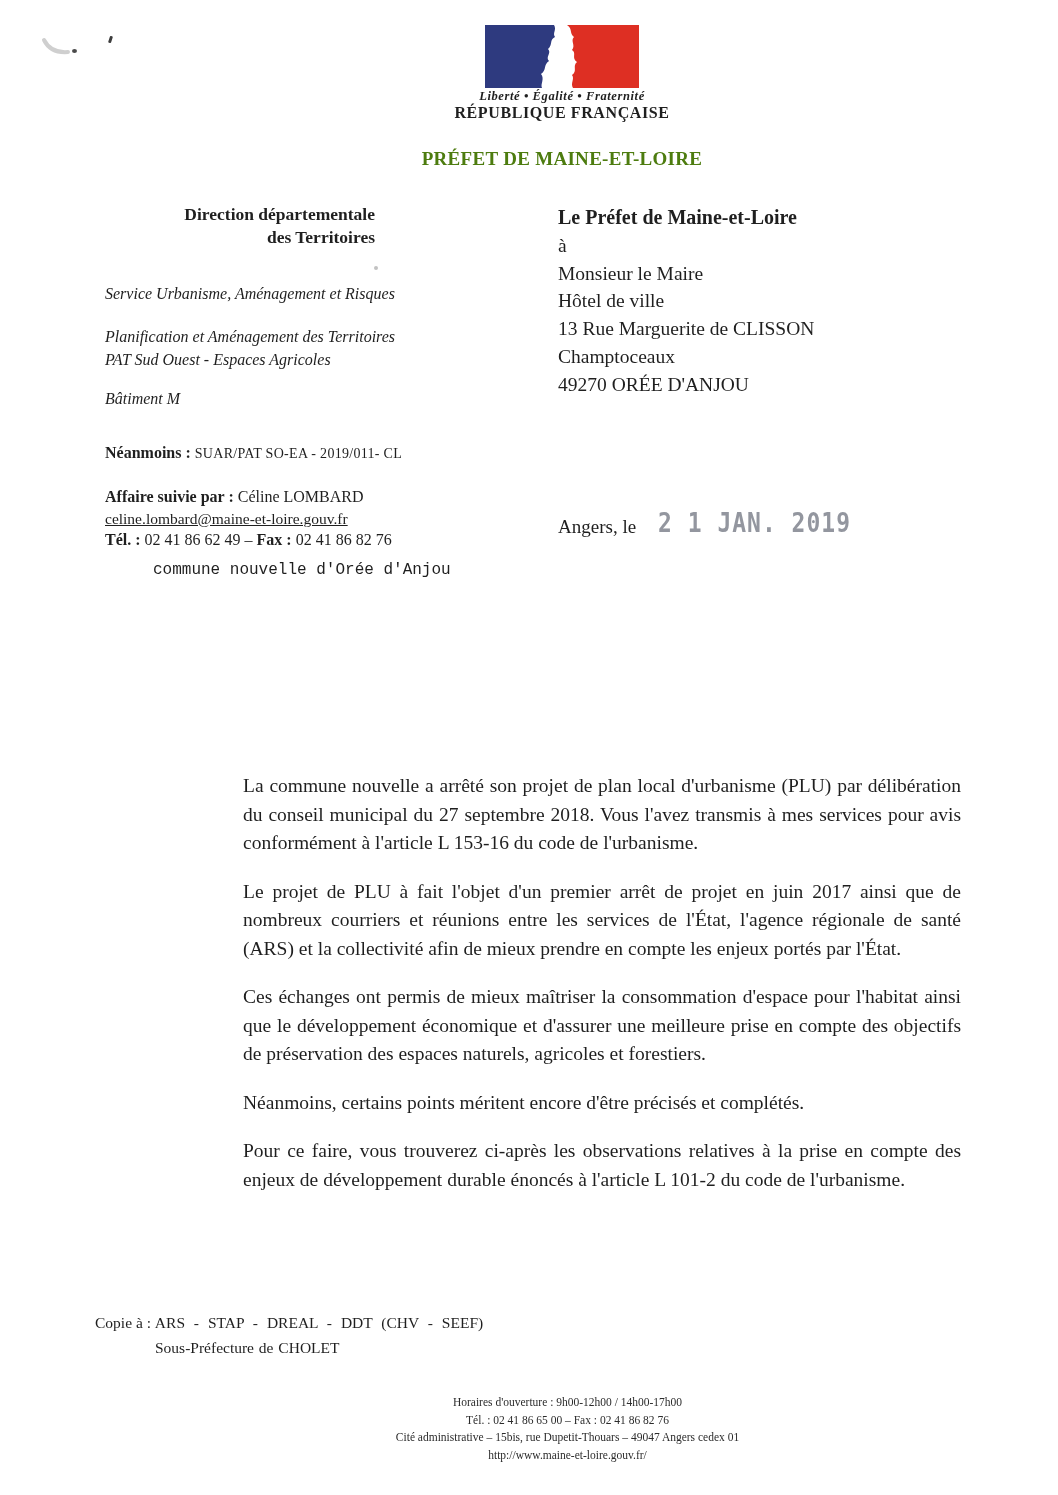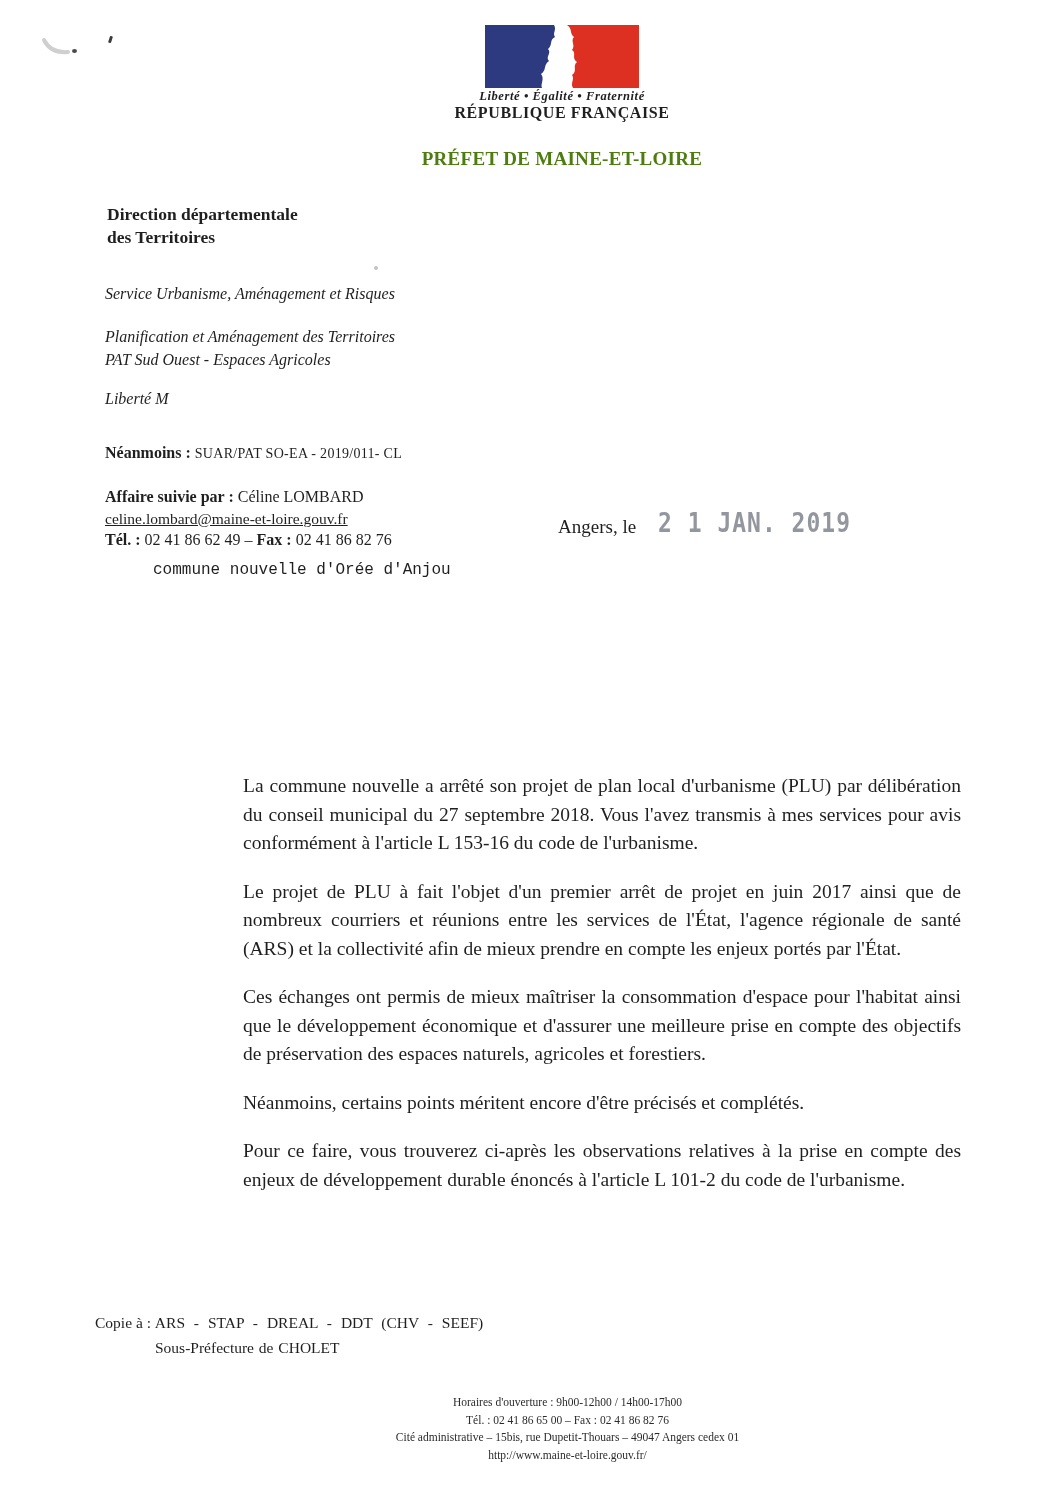--- a/index.html
+++ b/index.html
@@ -9,21 +9,21 @@
     font-family:"Liberation Serif","DejaVu Serif",serif;
     color:#1f1f1f;
   }
   
   .masthead{position:absolute;left:312px;top:25px;width:500px;text-align:center;}
   .flag-logo{display:block;margin:0 auto;width:154px;height:63px;}
   .motto{font-size:12.5px;font-weight:bold;font-style:italic;letter-spacing:0.6px;margin-top:1px;}
   .republic{font-size:16px;font-weight:bold;letter-spacing:0.6px;margin-top:0px;}
   .prefet-title{margin-top:26px;font-size:19px;font-weight:600;letter-spacing:0.3px;color:#4d7c0f;}
   
-  .dir-heading{position:absolute;left:107px;top:203px;width:268px;text-align:left;
+  .dir-heading{position:absolute;left:107px;top:203px;width:268px;text-align:right;
     font-weight:bold;font-size:17.5px;line-height:23px;}
   .service-line{position:absolute;left:105px;top:285px;font-style:italic;font-size:16px;}
   .planif-lines{position:absolute;left:105px;top:325px;font-style:italic;font-size:16px;line-height:23px;}
   .batiment-line{position:absolute;left:105px;top:390px;font-style:italic;font-size:16px;}
   .reference-line{position:absolute;left:105px;top:444px;font-size:16px;}
   .reference-line .lbl{font-weight:bold;}
   .reference-line .val{font-size:14px;letter-spacing:0.3px;}
   .affaire-line{position:absolute;left:105px;top:488px;font-size:16px;}
   .affaire-line .lbl{font-weight:bold;}
   .email-line{position:absolute;left:105px;top:510px;font-size:15.5px;text-decoration:underline;}
@@ -86,21 +86,21 @@
 
   <div class="dir-heading">
     <div>Direction départementale</div>
     <div>des Territoires</div>
   </div>
   <div class="service-line">Service Urbanisme, Aménagement et Risques</div>
   <div class="planif-lines">
     <div>Planification et Aménagement des Territoires</div>
     <div>PAT Sud Ouest - Espaces Agricoles</div>
   </div>
-  <div class="batiment-line">Liberté M</div>
+  <div class="batiment-line">Bâtiment M</div>
 
   <div class="reference-line">
     <span class="lbl">Néanmoins :</span>
     <span class="val">SUAR/PAT SO-EA - 2019/011- CL</span>
   </div>
 
   <div class="affaire-line">
     <span class="lbl">Affaire suivie par :</span>
     <span>Céline LOMBARD</span>
   </div>
@@ -110,20 +110,29 @@
     <span>02 41 86 62 49</span>
     <span>–</span>
     <span class="lbl">Fax :</span>
     <span>02 41 86 82 76</span>
   </div>
 
   <div class="objet-block">
     <div class="line2">commune nouvelle d'Orée d'Anjou</div>
   </div>
 
+  <div class="recipient-block">
+    <div class="recipient-heading">Le Préfet de Maine-et-Loire</div>
+    <div>à</div>
+    <div>Monsieur le Maire</div>
+    <div>Hôtel de ville</div>
+    <div>13 Rue Marguerite de CLISSON</div>
+    <div>Champtoceaux</div>
+    <div>49270 ORÉE D'ANJOU</div>
+  </div>
 
   <div class="dateline">
     <span class="place">Angers, le</span>
     <span class="date-stamp">2 1 JAN. 2019</span>
   </div>
 
   <div class="letter-body">
     <p>La commune nouvelle a arrêté son projet de plan local d'urbanisme (PLU) par délibération du conseil municipal du 27 septembre 2018. Vous l'avez transmis à mes services pour avis conformément à l'article L 153-16 du code de l'urbanisme.</p>
     <p>Le projet de PLU à fait l'objet d'un premier arrêt de projet en juin 2017 ainsi que de nombreux courriers et réunions entre les services de l'État, l'agence régionale de santé (ARS) et la collectivité afin de mieux prendre en compte les enjeux portés par l'État.</p>
     <p>Ces échanges ont permis de mieux maîtriser la consommation d'espace pour l'habitat ainsi que le développement économique et d'assurer une meilleure prise en compte des objectifs de préservation des espaces naturels, agricoles et forestiers.</p>

